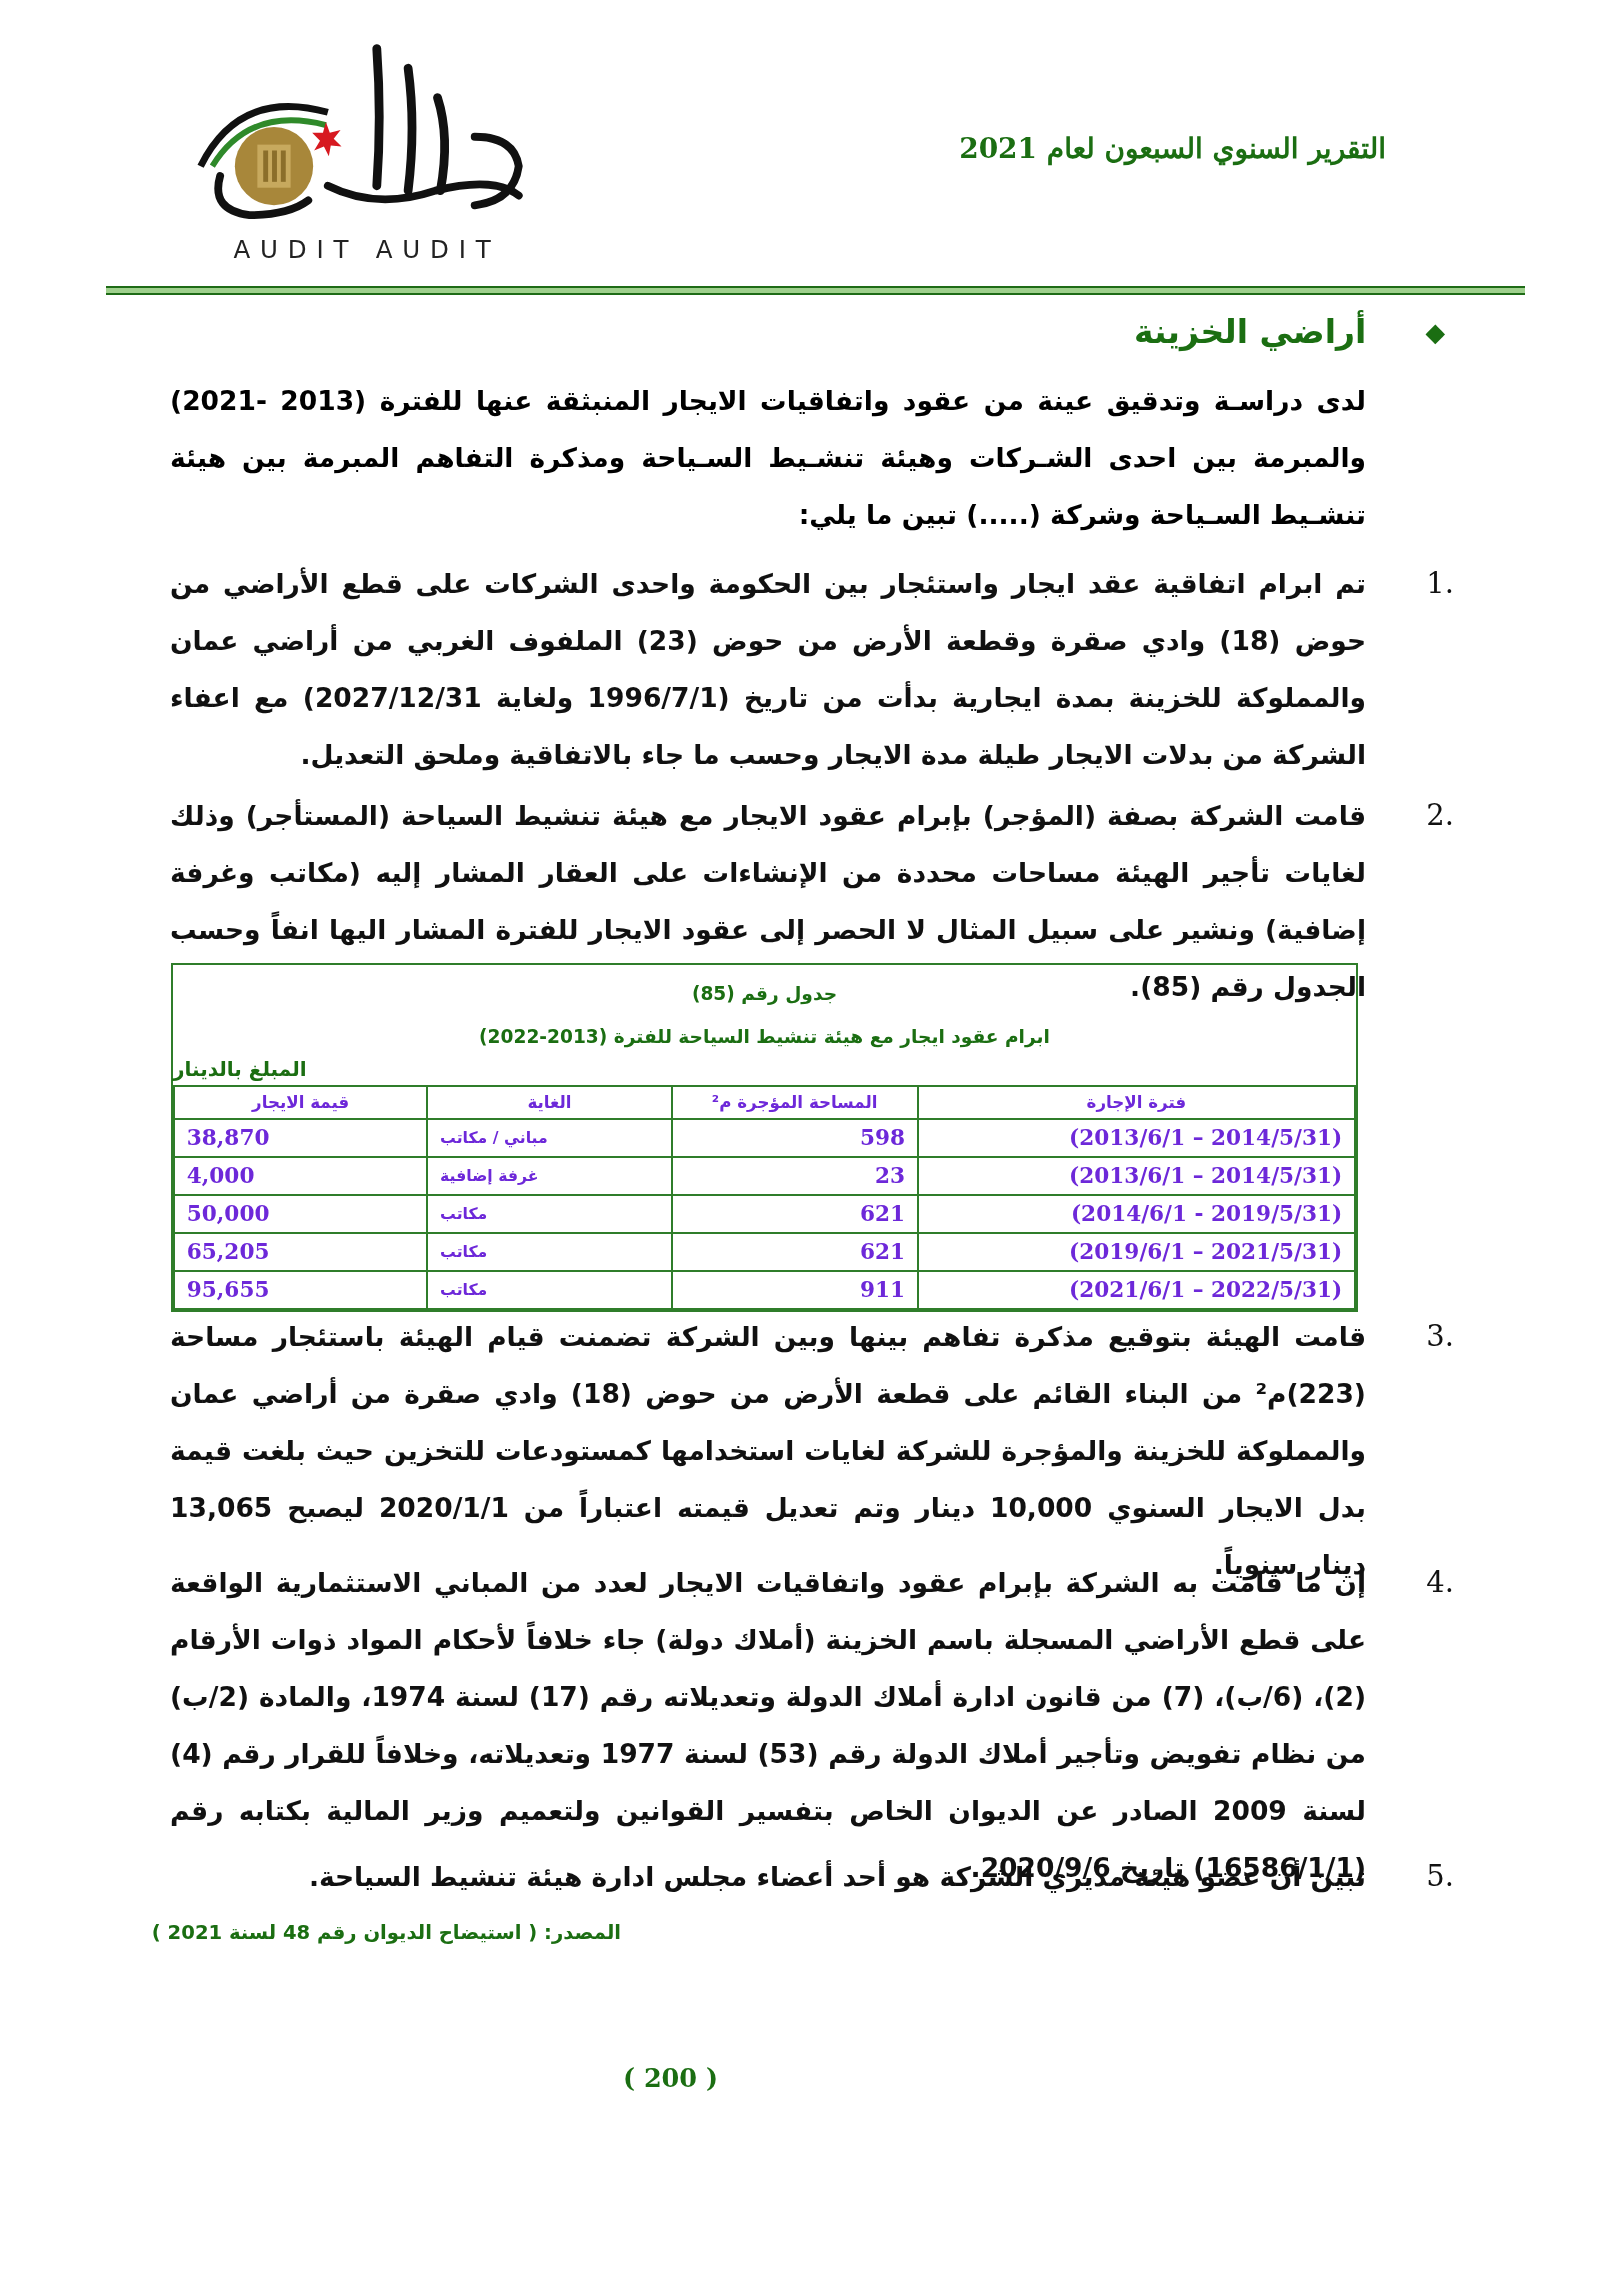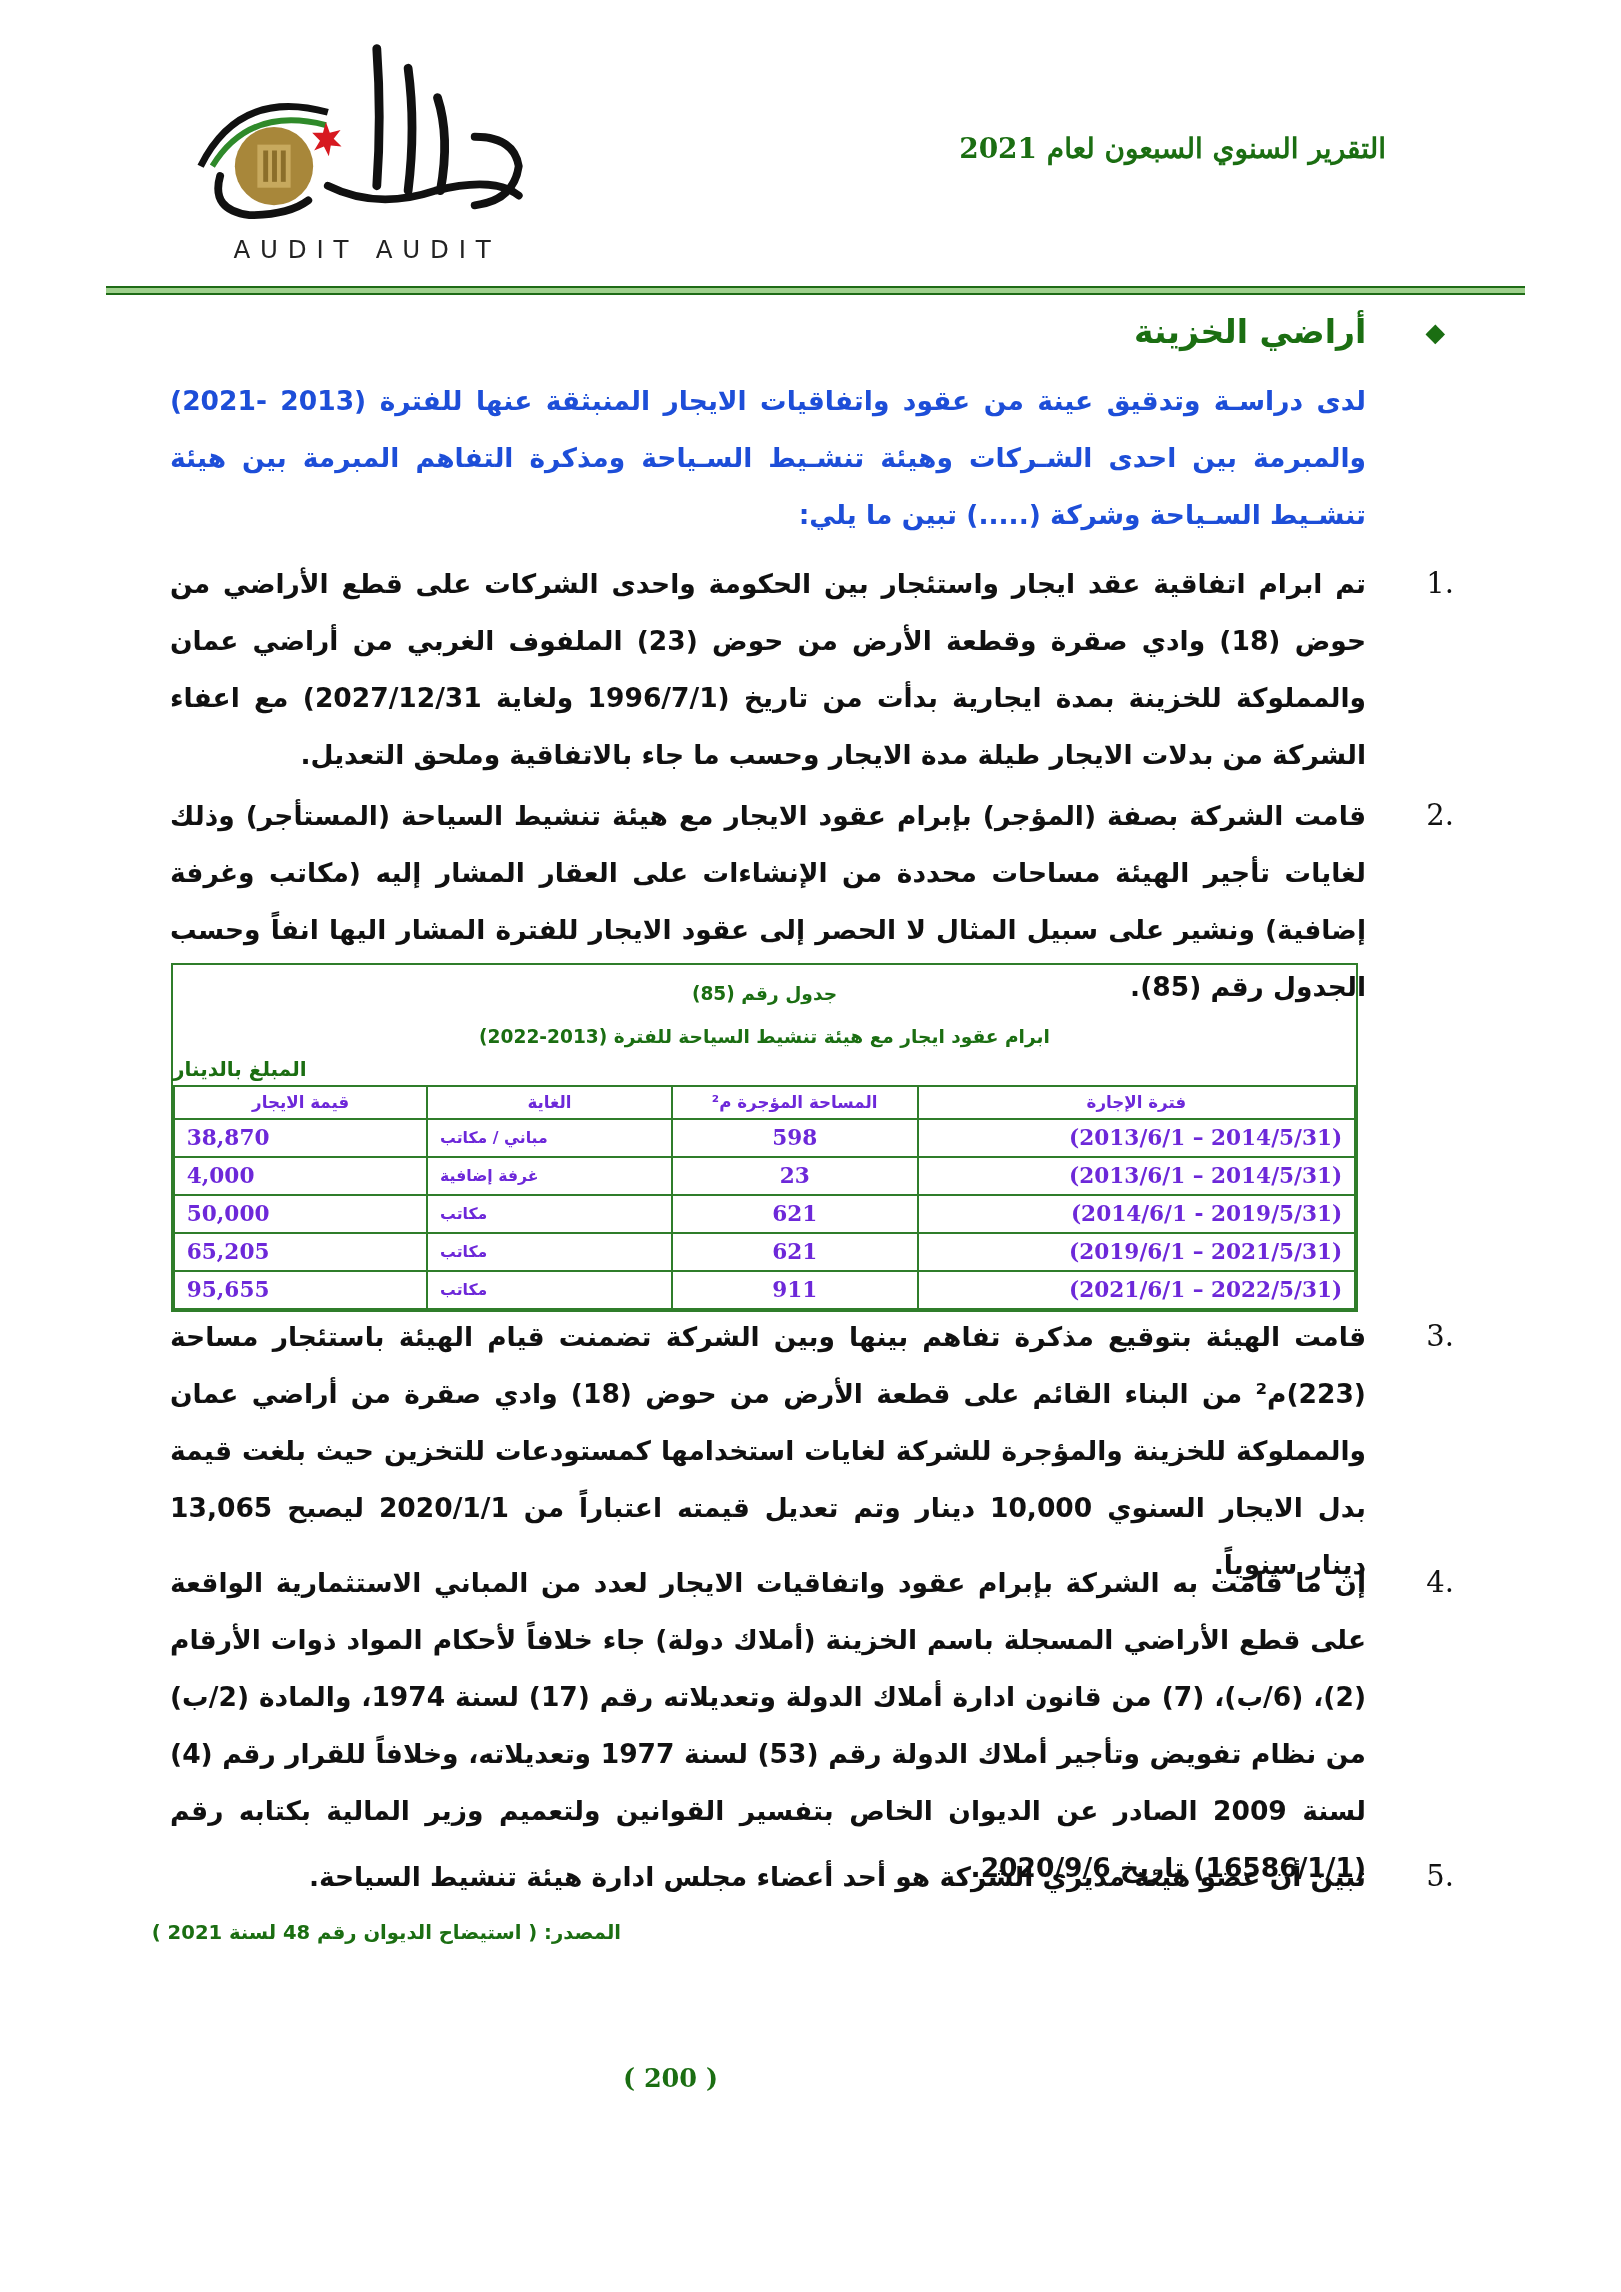--- a/index.html
+++ b/index.html
@@ -17,38 +17,38 @@
   .report-title { position: absolute; right: 235px; top: 132px;
     font-family: "DejaVu Serif", serif; font-weight: bold; font-size: 28px; color: #1b6e12;
     direction: rtl; }
   .header-rule { position: absolute; left: 106px; right: 96px; top: 286px; height: 4.9px;
     border-top: 2px solid #1e6b16; border-bottom: 2px solid #1e6b16; background: #9fd08d; }
   .section-head { position: absolute; right: 176px; top: 312px; display: flex; align-items: center; gap: 59px; }
   .bullet { font-size: 25.5px; color: #1b6e12; }
   .section-title { font-size: 33px; font-weight: bold; color: #1b6e12; }
 
   .para { position: absolute; right: 255px; width: 1196px; font-size: 26.5px; font-weight: bold;
-    line-height: 57px; text-align: justify; text-align-last: right; color: #1d4ed8; }
+    line-height: 57px; text-align: justify; text-align-last: right; color: #000000; }
   .item { position: absolute; right: 167px; width: 1284px; display: flex; flex-direction: row; }
   .item-num { width: 88px; flex: 0 0 88px; font-family: "DejaVu Serif", serif; font-size: 29px;
     line-height: 57px; text-align: right; color: #111; direction: ltr; }
   .item-text { width: 1196px; font-size: 26.5px; font-weight: bold; line-height: 57px;
     text-align: justify; text-align-last: right; color: #111; }
 
   
   .tbl-wrap { position: absolute; left: 171px; top: 963px; width: 1183px;
     border: 2px solid #2f7d2a; direction: rtl; }
   .tbl-caption { text-align: center; color: #1b6e12; font-weight: bold; font-size: 18.6px; line-height: 29px; padding-top: 14px; }
   .tbl-unit { text-align: left; color: #1b6e12; font-weight: bold; font-size: 20px; padding: 5.9px 5.9px 3.9px 0; direction: rtl; }
   table { width: 100%; border-collapse: collapse; }
   th, td { border: 2px solid #2f7d2a; height: 36px; padding: 0 11.8px; color: #6d28d9; }
   th { font-size: 16.7px; font-weight: bold; text-align: center; height: 31px; }
   td { font-family: "DejaVu Serif", serif; font-size: 21.6px; font-weight: bold; }
   td.period { text-align: right; direction: ltr; text-align: right; }
-  td.area { text-align: center; }
+  td.area { text-align: right; }
   td.purpose { text-align: left; font-family: "DejaVu Sans", sans-serif; font-size: 15.7px; }
   td.value { text-align: left; }
   .col-period { width: 451px; } .col-area { width: 242px; } .col-purpose { width: 242px; } .col-value { width: 248px; }
 
   .source { position: absolute; right: 1000px; top: 1921px; font-size: 19.6px; font-weight: bold; color: #1b6e12; direction: rtl; }
   .page-num { position: absolute; left: 0; width: 1341px; top: 2063px; text-align: center;
     font-family: "DejaVu Serif", serif; font-size: 25.5px; font-weight: bold; color: #1b6e12; direction: ltr; }
 </style>
 </head>
 <body>

